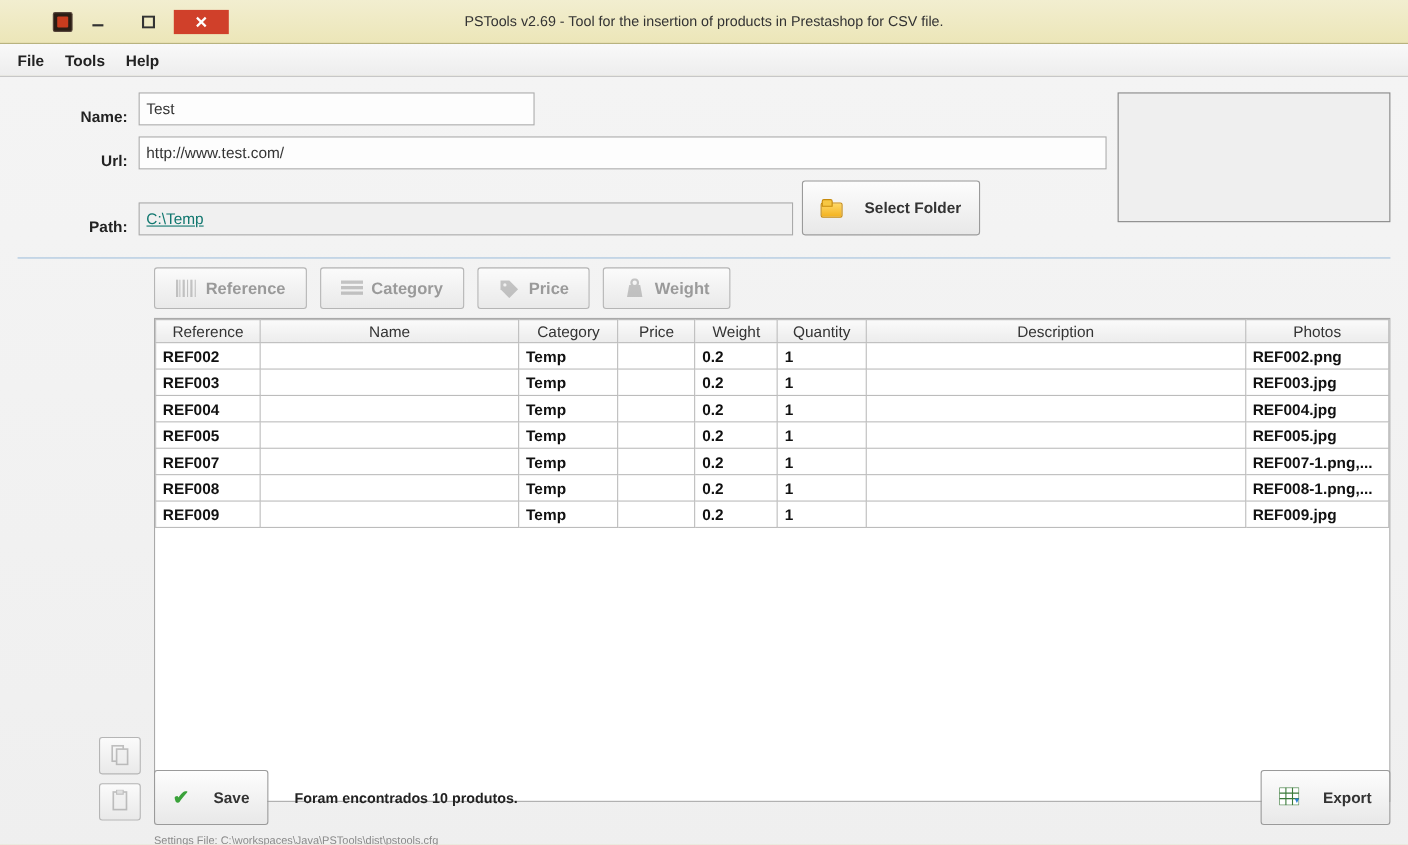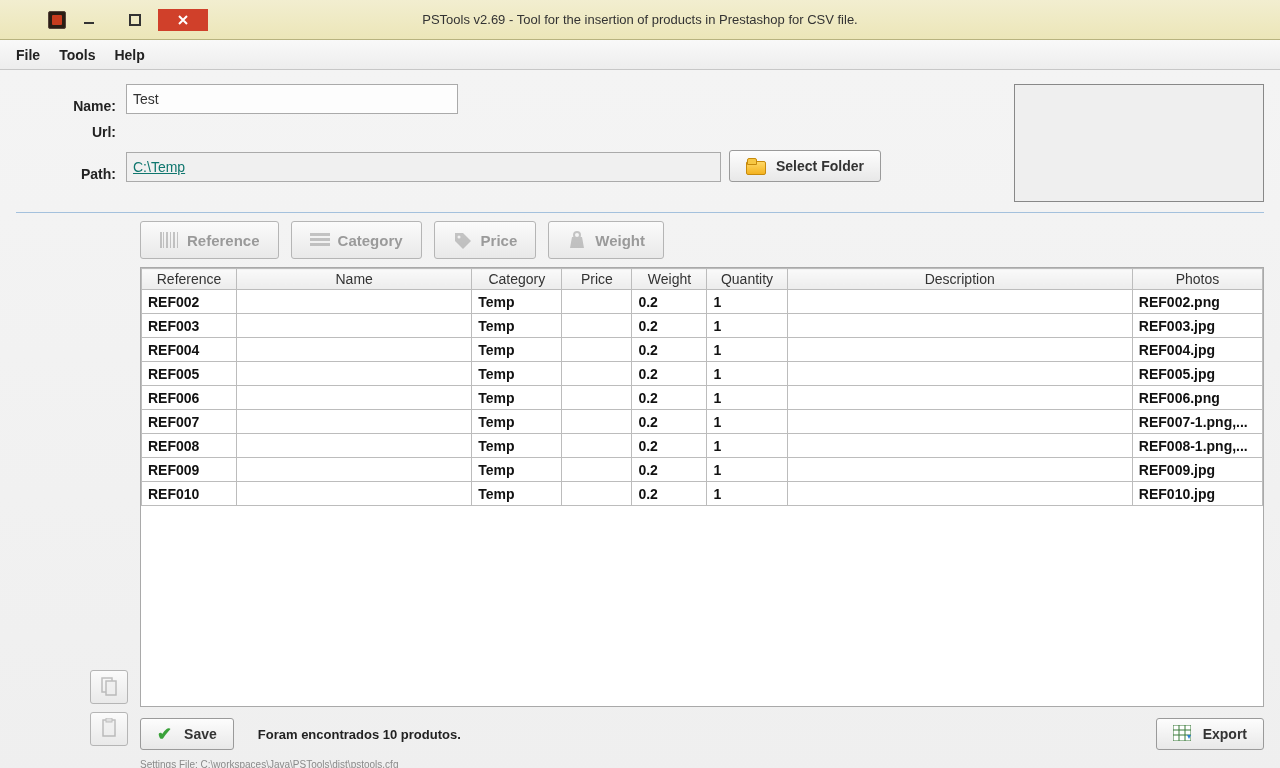--- a/index.html
+++ b/index.html
@@ -95,31 +95,31 @@
     font-weight:700; color:#222; font-size:14px;
   }
   .txt {
     height:30px;
     background:#fdfdfd;
     border:1px solid #aaa;
     padding:0 6px;
     font-size:14px;
     color:#333;
   }
-  .txt.name { width:332px; }
+  .txt.name { width:360px; }
   .txt.url  { width:880px; }
   .txt.path { width:595px; background:#f0f0f0; color:#0f766e;text-decoration:underline; }
 
   .btn {
-    height:32px;
+    height:50px;
     padding:0 16px;
     background:linear-gradient(#fdfdfd,#e8e8e8);
     border:1px solid #9a9a9a;
     border-radius:3px;
-    display:inline-flex; align-items:center; gap:12px;
+    display:inline-flex; align-items:center; gap:22px;
     font-weight:700; font-size:14px; color:#333;
     cursor:pointer;
   }
 
   .select-folder-btn { margin-left:8px; }
   .folder-ico { width:18px; height:14px; position:relative; }
   .folder-ico::before{
     content:""; position:absolute; left:0; top:2px; width:18px; height:12px;
     background:linear-gradient(#ffd866,#f3b21f); border:1px solid #c78a0c; border-radius:2px;
   }
@@ -250,20 +250,21 @@
 <div class="app">
 
   <div class="form-area">
     <div class="form-fields">
       <div class="form-row">
         <label>Name:</label>
         <input class="txt name" type="text" value="Test" style="">
       </div>
       <div class="form-row">
         <label>Url:</label>
+        <input class="txt url" type="text" value="http://www.test.com/" style="">
       </div>
       <div class="form-row">
         <label>Path:</label>
         <input class="txt path" type="text" readonly="" value="C:\Temp" style="">
         <button class="btn select-folder-btn">
           <span class="folder-ico"></span>
           <span>Select Folder</span>
         </button>
       </div>
     </div>
@@ -380,30 +381,20 @@
             <td>REF005</td>
             <td></td>
             <td>Temp</td>
             <td></td>
             <td>0.2</td>
             <td>1</td>
             <td></td>
             <td>REF005.jpg</td>
           </tr>
           <tr>
-            <td>REF006</td>
-            <td></td>
-            <td>Temp</td>
-            <td></td>
-            <td>0.2</td>
-            <td>1</td>
-            <td></td>
-            <td>REF006.png</td>
-          </tr>
-          <tr>
             <td>REF007</td>
             <td></td>
             <td>Temp</td>
             <td></td>
             <td>0.2</td>
             <td>1</td>
             <td></td>
             <td>REF007-1.png,...</td>
           </tr>
           <tr>
@@ -418,30 +409,20 @@
           </tr>
           <tr>
             <td>REF009</td>
             <td></td>
             <td>Temp</td>
             <td></td>
             <td>0.2</td>
             <td>1</td>
             <td></td>
             <td>REF009.jpg</td>
-          </tr>
-          <tr>
-            <td>REF010</td>
-            <td></td>
-            <td>Temp</td>
-            <td></td>
-            <td>0.2</td>
-            <td>1</td>
-            <td></td>
-            <td>REF010.jpg</td>
           </tr>
         </tbody>
     </table>
   </div>
 
   <div class="side-btns">
     <div class="side-btn">
       <span>
         <svg width="18" height="20" viewBox="0 0 18 20">
             <rect x="2" y="2" width="10" height="14" fill="none" stroke="#888" stroke-width="1.5"></rect>

